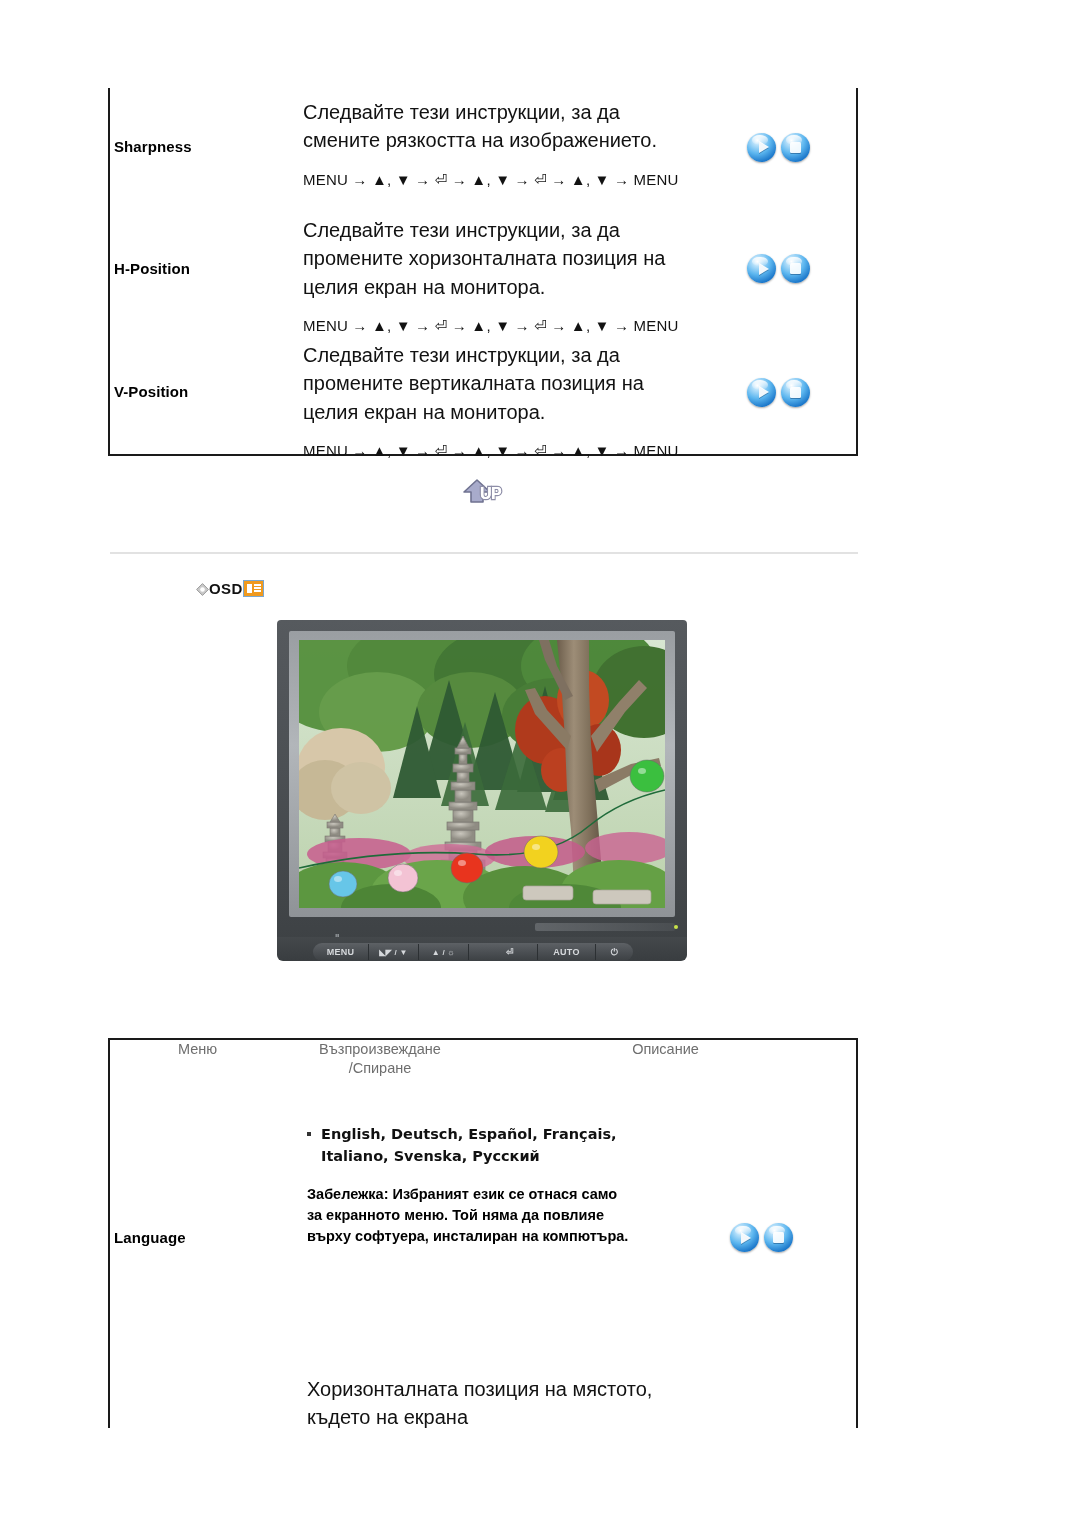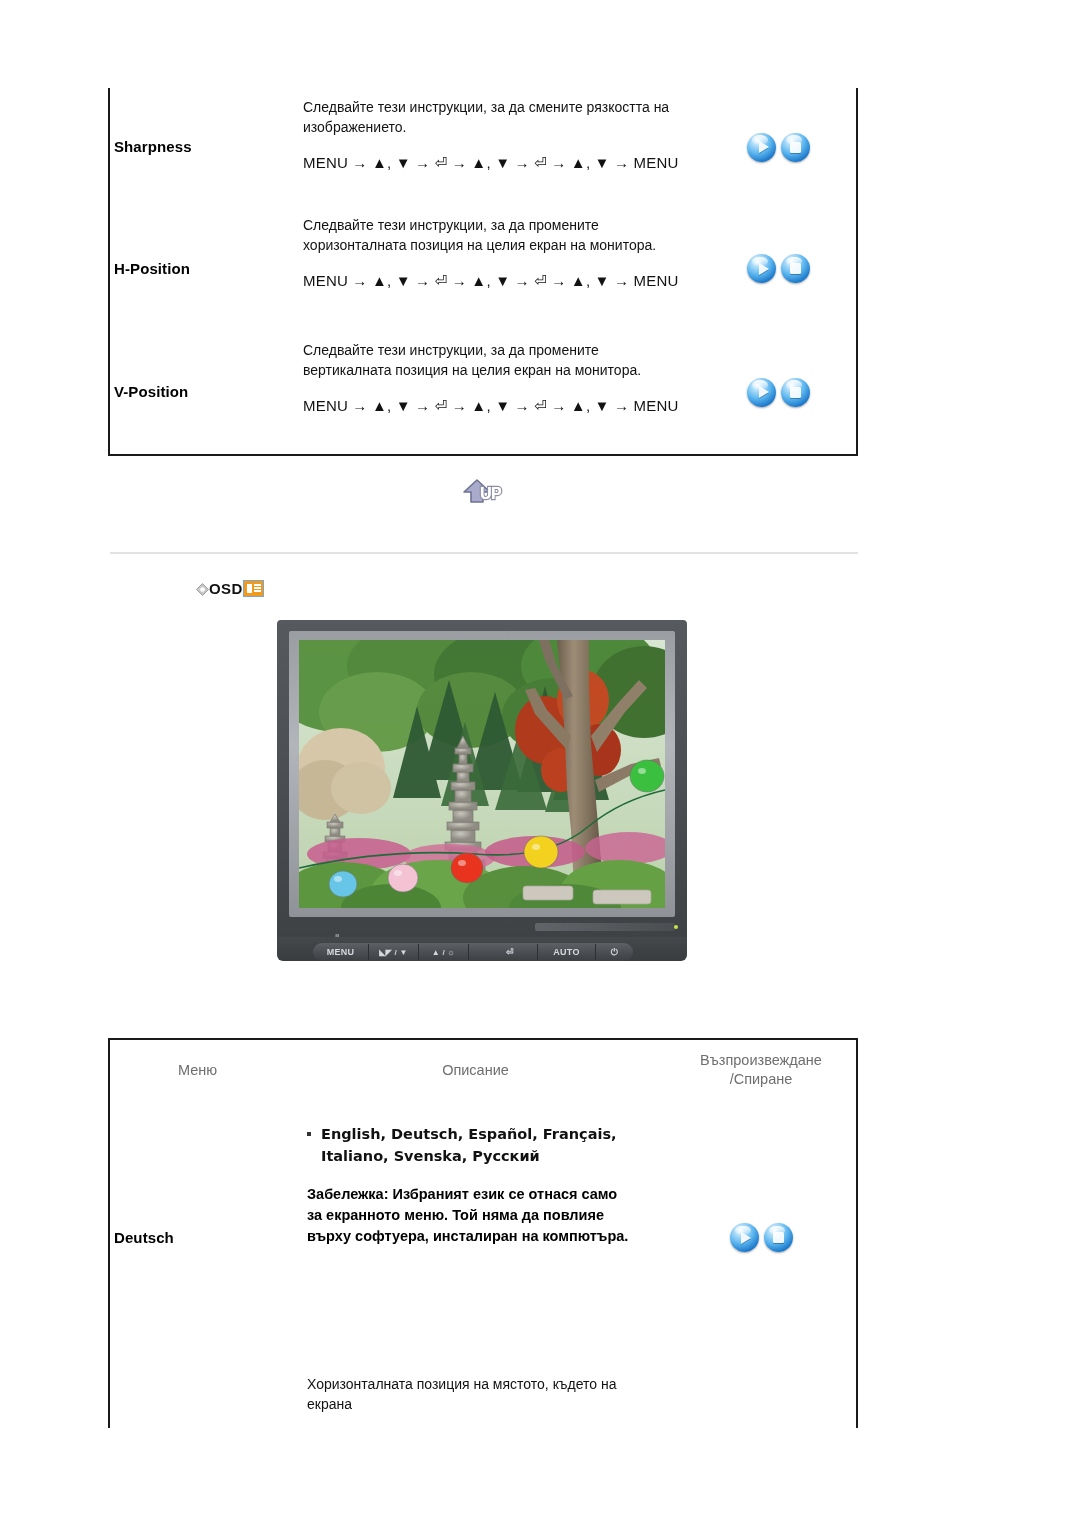--- a/index.html
+++ b/index.html
@@ -59,21 +59,21 @@
   .menu-label {
     font-size: 15px;
     font-weight: bold;
     letter-spacing: 0.1px;
     color: #000;
     text-align: center;
     line-height: 1.2;
   }
 
   .desc-text {
-    font-size: 14px;
+    font-size: 20px;
     line-height: 1.42;
     color: #121212;
   }
   .path-text {
     font-size: 15px;
     line-height: 1.45;
     color: #121212;
     margin-top: 14px;
     letter-spacing: 0.2px;
   }
@@ -326,21 +326,21 @@
   .mon-power-mark {
     position: absolute;
     left: 58px;
     top: 312px;
     font-size: 8px;
     color: #b9bdc1;
     letter-spacing: -1px;
   }
 
   
-  .hdr-row { display: flex; width: 100%; align-items: center; }
+  .hdr-row { display: flex; width: 100%; }
   .hdr-cell {
     color: #6e6e6e;
     font-size: 14.5px;
     text-align: center;
     line-height: 1.28;
     font-weight: normal;
   }
   .hdr-menu  { width: 175px; flex: 0 0 175px; }
   .hdr-desc  { flex: 1 1 auto; }
   .hdr-ctrl  { width: 190px; flex: 0 0 190px; }
@@ -594,30 +594,30 @@
     <div class="mbtn b-enter">⏎</div>
     <div class="mbtn b-auto">AUTO</div>
     <div class="mbtn b-power">⏻</div>
   </div>
 </div>
 
 <div class="spec-table" id="table-bottom" style="left:108px; top:1038px; width:750px; height:390px; border-top:2px solid #1a1a1a;">
 
   <div class="hdr-row" style="height:60px;">
     <div class="hdr-cell hdr-menu">Меню</div>
-    <div class="hdr-cell hdr-desc">Описание</div>
     <div class="hdr-cell hdr-ctrl">
       <div>Възпроизвеждане</div>
       <div>/Спиране</div>
     </div>
+    <div class="hdr-cell hdr-desc">Описание</div>
   </div>
 
   <div class="trow" style="height:275px;">
     <div class="col-menu">
-      <div class="menu-label">Deutsch</div>
+      <div class="menu-label">Language</div>
     </div>
     <div class="col-desc" style="padding-left:22px; padding-right:30px;">
       <div class="lang-line">
         <span class="bullet"></span>
         <span>English, Deutsch, Español, Français, Italiano, Svenska, Русский</span>
       </div>
       <div class="note-text">Забележка: Избраният език се отнася само за екранното меню. Той няма да повлияе върху софтуера, инсталиран на компютъра.</div>
     </div>
     <div class="col-ctrl" style="width:190px; flex:0 0 190px;">
       <div class="btn-pair">

